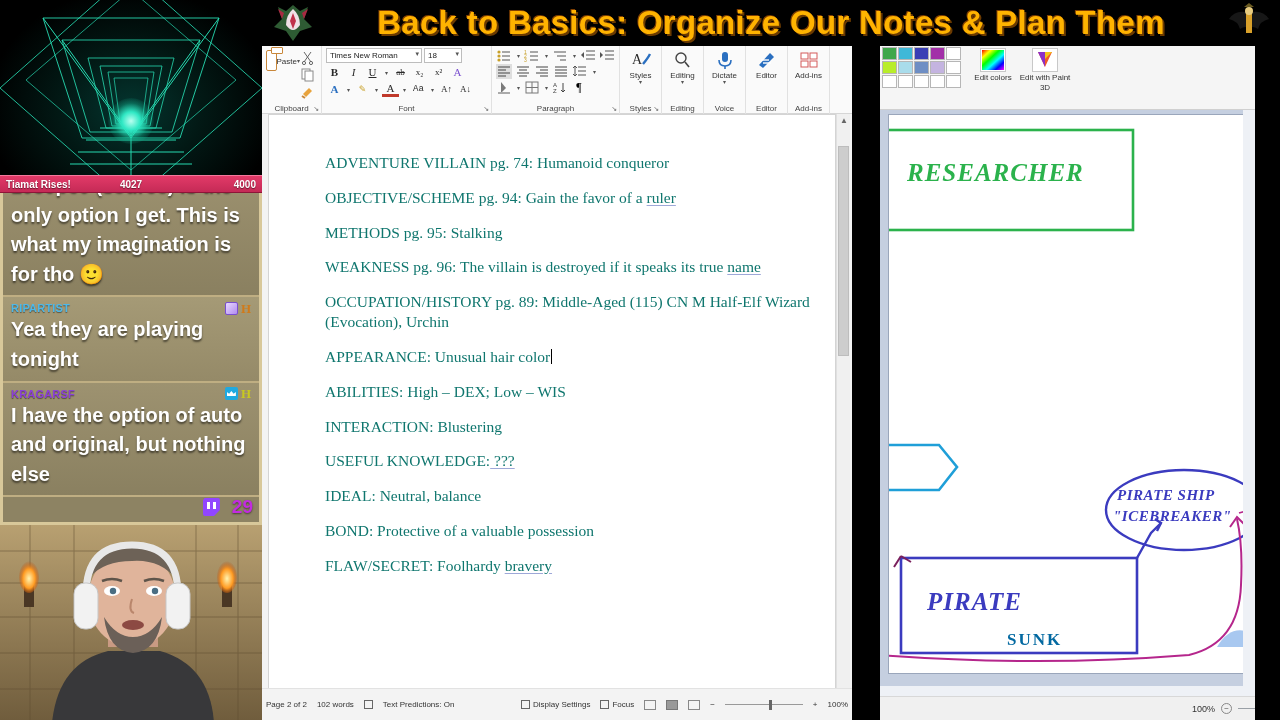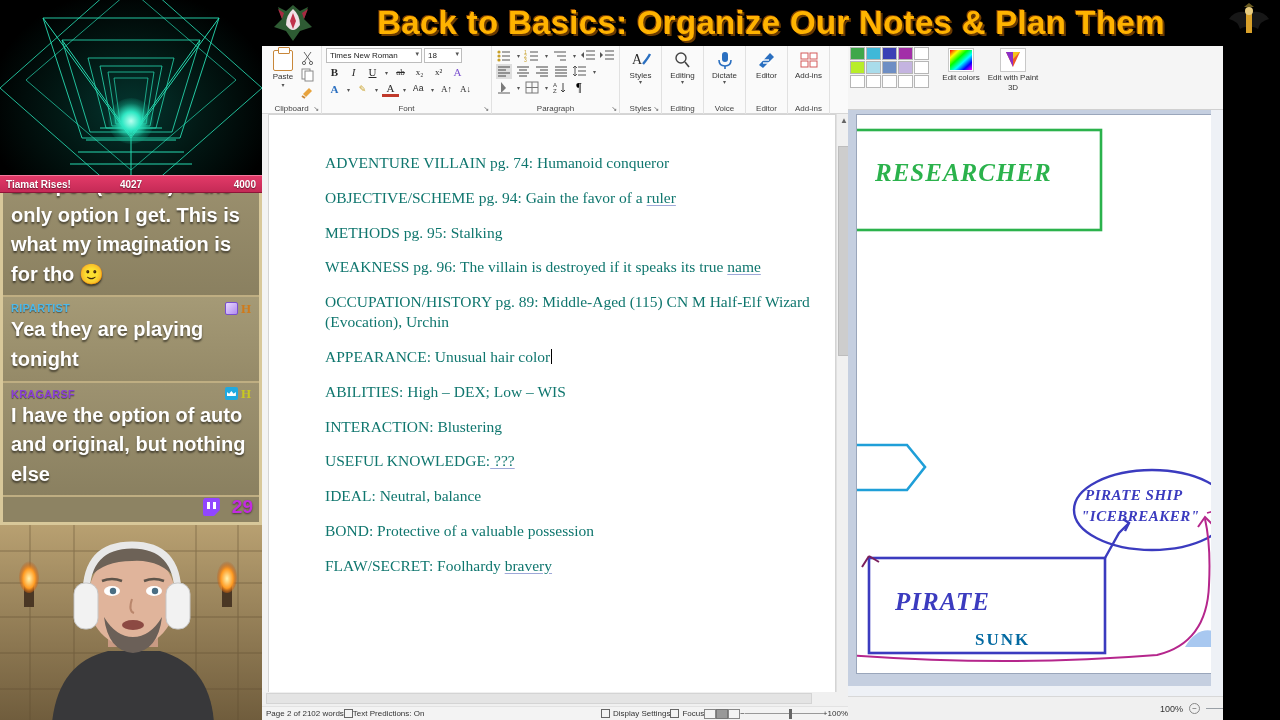--- a/index.html
+++ b/index.html
@@ -147,21 +147,21 @@
     position: absolute; bottom: 1px; left: 0; right: 0; text-align: center;
     font-size: 8px; color: #444;
   }
   .rib-dialog {
     position: absolute; bottom: 1px; right: 2px; font-size: 7px; color: #666;
   }
   .rib-body { flex: 1; display: flex; align-items: flex-start; }
 
   
   #g-clipboard { width: 60px; }
-  .paste-btn { display: flex; flex-direction: column; align-items: center; width: 34px; padding-top: 2px; }
+  .paste-btn { display: flex; flex-direction: row; align-items: center; width: 34px; padding-top: 2px; }
   .paste-icon {
     width: 20px; height: 21px; border: 1.6px solid #c8873a; border-radius: 2px;
     background: #fff; position: relative;
   }
   .paste-icon::before {
     content:""; position:absolute; left:4px; top:-4px; width:10px; height:5px;
     background:#fff; border:1.5px solid #c8873a; border-radius:1px;
   }
   .paste-txt { font-size: 8px; color: #333; margin-top: 1px; }
   .mini-col { display: flex; flex-direction: column; gap: 2px; padding-top: 2px; }
@@ -233,39 +233,39 @@
   .sc-arrow { position:absolute; left:3px; width:8px; height:8px; color:#666; font-size:8px; text-align:center;}
   #hscroll-wrap {
     position: absolute; left: 0; bottom: 14px; width: 590px; height: 14px;
     background: #f0f0f0;
   }
   #hthumb {
     position: absolute; left: 4px; top: 1px; width: 546px; height: 11px;
     background: #e4e4e4; border: 1px solid #d4d4d4;
   }
   #statusbar {
-    position: absolute; left: 0; bottom: 0; width: 590px; height: 14px;
+    position: absolute; left: 0; bottom: 0; width: 590px; height: 32px;
     background: #f3f3f3; border-top: 1px solid #e2e2e2;
     display: flex; align-items: center;
-    font-size: 8px; color: #333; padding: 0 4px; 
+    font-size: 8px; color: #333; padding: 0 4px; gap: 10px;
   }
   .sb-item { display: flex; align-items: center; gap: 3px; white-space: nowrap; }
   .sb-ic { width: 9px; height: 9px; border: 1px solid #666; display:inline-block; }
   #sb-spacer { flex: 1; }
   #zoom-slider {
     position: relative; width: 78px; height: 10px; display: flex; align-items: center;
   }
   #zoom-track { position: absolute; left: 0; right: 0; top: 4.5px; height: 1.4px; background: #999; }
   #zoom-knob { position: absolute; left: 44px; top: 0; width: 3px; height: 10px; background: #666; }
   .view-btn { width: 12px; height: 10px; border: 1px solid #888; position: relative; }
   .view-btn.active { background: #999; border-color: #777; }
 
   
   #paint {
-    position: absolute; left: 848px; top: 46px; width: 375px; height: 674px;
+    position: absolute; left: 880px; top: 46px; width: 375px; height: 674px;
     background: #f0f0f0; overflow: hidden;
     font-family: "Liberation Sans", sans-serif;
   }
   #paint-ribbon {
     position: relative; width: 100%; height: 64px; background: #f5f5f5;
     border-bottom: 1px solid #d0d0d0; display: flex; align-items: flex-start;
   }
   #palette-grid {
     display: grid; grid-template-columns: repeat(5, 15px);
     grid-template-rows: repeat(3, 13px);

